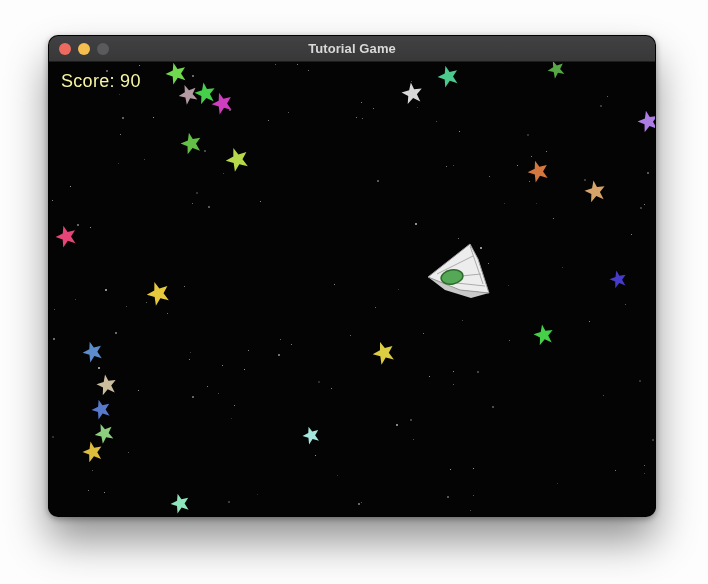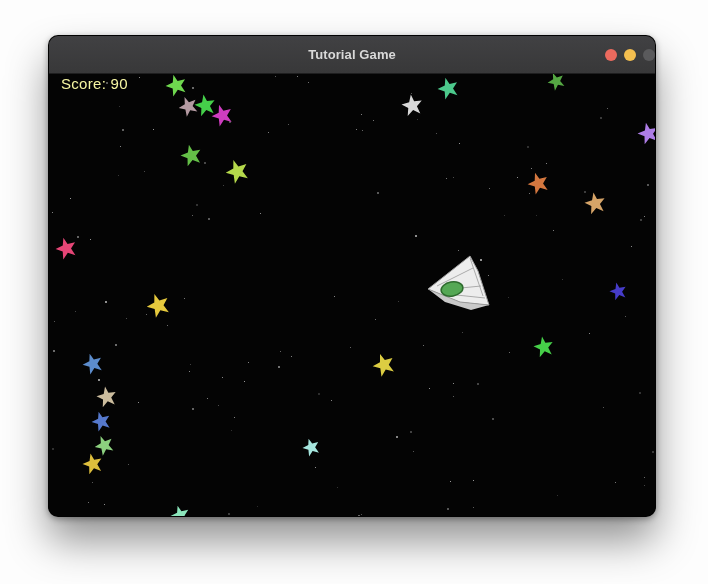--- a/index.html
+++ b/index.html
@@ -7,43 +7,43 @@
     font-family: "Liberation Sans", sans-serif; }
 
   .window {
     position: absolute; left: 48px; top: 35px; width: 608px; height: 482px;
     border-radius: 10px; overflow: hidden;
     background: #050505;
     box-shadow: 0 2px 6px rgba(0,0,0,.35), 0 24px 42px rgba(0,0,0,.42);
     border: 1px solid rgba(0,0,0,.55);
   }
   .titlebar {
-    position: relative; height: 38px;
+    position: relative; height: 26px;
     background: linear-gradient(#414143, #383839);
     border-bottom: 1px solid #1e1e1f;
-    display: flex; align-items: center; justify-content: flex-end;
+    display: flex; align-items: center;
   }
   .titlebar-title {
     position: absolute; left: 0; right: 0; text-align: center;
     font-size: 13px; font-weight: 700; color: #d9d9d9; letter-spacing: .1px;
     pointer-events: none;
   }
   .lights { display: flex; gap: 7px; padding-left: 10px; }
   .light { width: 12px; height: 12px; border-radius: 50%; }
   .light.close { background: #ec6a5e; }
   .light.min   { background: #f4bf4f; }
   .light.zoom  { background: #5a5a5c; }
 
   .canvas {
     position: relative; width: 606px; height: 454px;
     background: #040404; overflow: hidden;
   }
   .score {
-    position: absolute; left: 12px; top: 1px;
-    font-size: 15px; letter-spacing: .3px;
+    position: absolute; left: 12px; top: 9px;
+    font-size: 18px; letter-spacing: .3px;
   }
   .dot { position: absolute; background: #fff; border-radius: 50%; }
   .game-star { position: absolute; pointer-events: none; }
   .ship { position: absolute; }
 </style>
 </head>
 <body>
 
 <div class="window">
   <div class="titlebar">

